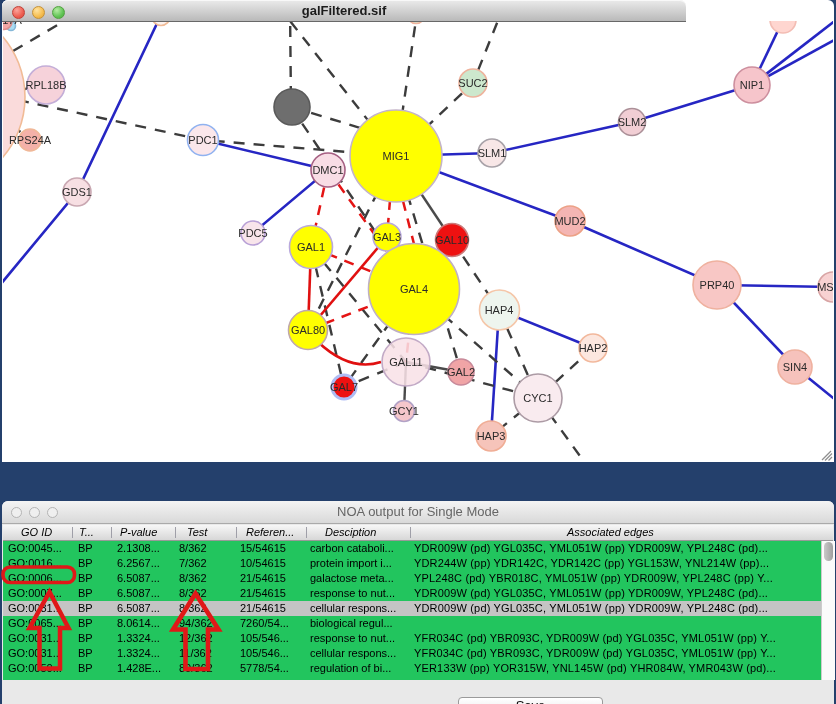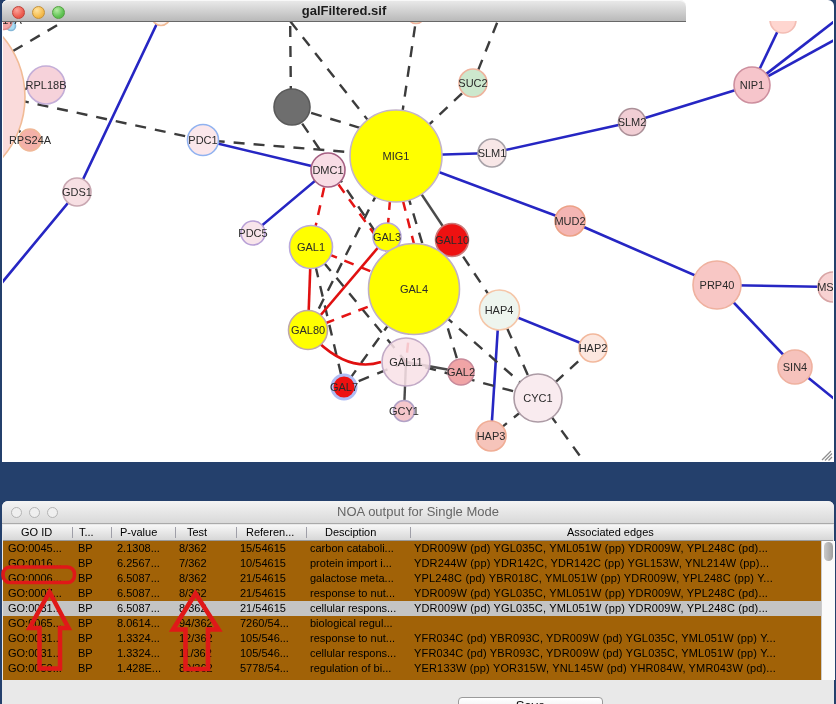--- a/index.html
+++ b/index.html
@@ -7,23 +7,23 @@
 #netwin{position:absolute;left:2px;top:0;width:832px;height:462px;background:#fff;border-radius:6px 6px 0 0;}
 #nettitle{position:absolute;left:2px;top:0;width:684px;height:21px;background:linear-gradient(#ebebeb,#b9b9b9);border-bottom:1px solid #686868;border-radius:6px 6px 0 0;z-index:5;box-shadow:inset 0 1px 0 #f8f8f8;font-weight:bold;}
 #nettitle .tt{position:absolute;top:0;left:0;width:100%;text-align:center;font-size:13px;line-height:21px;color:#1c1c1c;}
 .tl{position:absolute;top:6px;width:11px;height:11px;border-radius:50%;}
 #netsvg{position:absolute;left:3px;top:21px;z-index:1;}
 #noawin{position:absolute;left:2px;top:465px;width:832px;height:239px;background:#e9e9e9;border-radius:6px 6px 0 0;margin-top:36px;}
 #noatitle{position:absolute;left:0;top:0;width:832px;height:22px;background:linear-gradient(#f4f4f4,#d9d9d9);border-bottom:1px solid #aaa;border-radius:6px 6px 0 0;}
 #noatitle .tt{position:absolute;top:0;left:0;width:100%;text-align:center;font-size:13px;line-height:22px;color:#666;}
 .tl2{position:absolute;top:5.5px;width:11px;height:11px;border-radius:50%;background:#efefef;border:1px solid #b4b4b4;box-sizing:border-box;}
 #thead{position:absolute;left:1px;top:24px;width:830px;height:15px;background:linear-gradient(#f7f7f7,#d7d7d7);border-bottom:1px solid #999;font-size:11px;color:#000;}
-#thead span{position:absolute;top:1px;}
+#thead span{position:absolute;top:1px;font-style:italic;}
 .hsep{position:absolute;top:2px;width:1px;height:11px;background:#9f9fa8;}
-#tbody{position:absolute;left:1px;top:40px;width:830px;height:139px;background:#a16207;overflow:hidden;}
+#tbody{position:absolute;left:1px;top:40px;width:830px;height:139px;background:#22c55e;overflow:hidden;}
 .trow{position:absolute;left:0;width:830px;height:15px;font-size:11px;color:#000;white-space:nowrap;}
 .trow span{position:absolute;top:1px;overflow:hidden;}
 .c0{left:5px;width:62px;}
 .c1{left:75px;width:34px;}
 .c2{left:114px;width:58px;}
 .c3{left:176px;width:56px;}
 .c4{left:237px;width:66px;}
 .c5{left:307px;width:100px;}
 .c6{left:411px;width:408px;letter-spacing:0.16px;}
 #vscroll{position:absolute;left:819px;top:40px;width:13px;height:139px;background:#fbfbfb;border-left:1px solid #ccc;}

